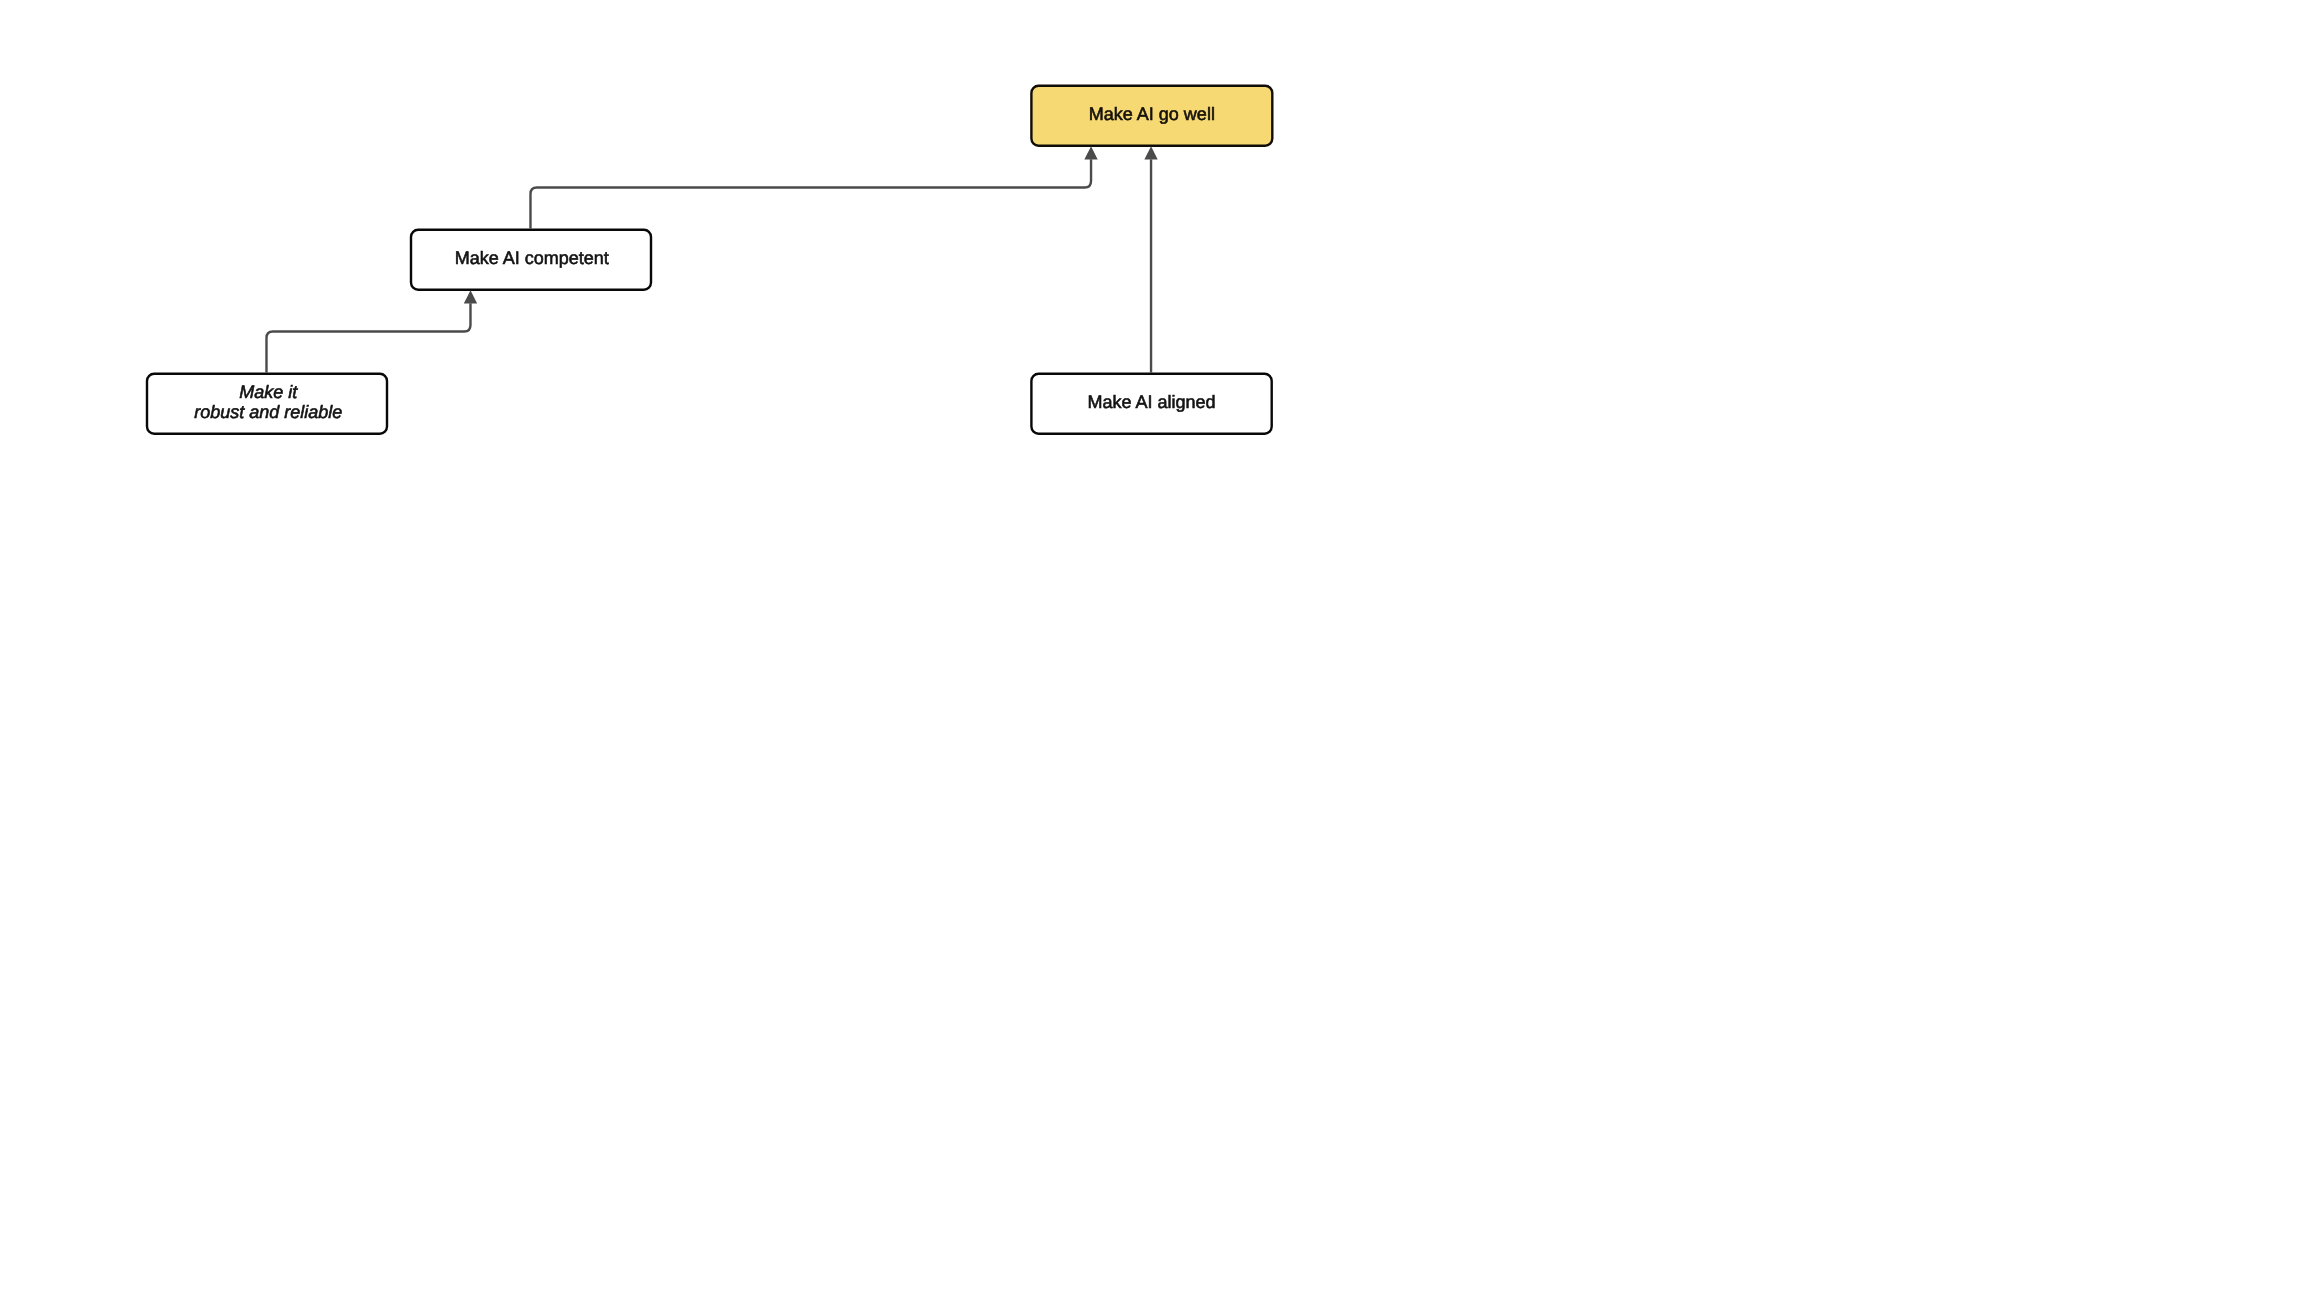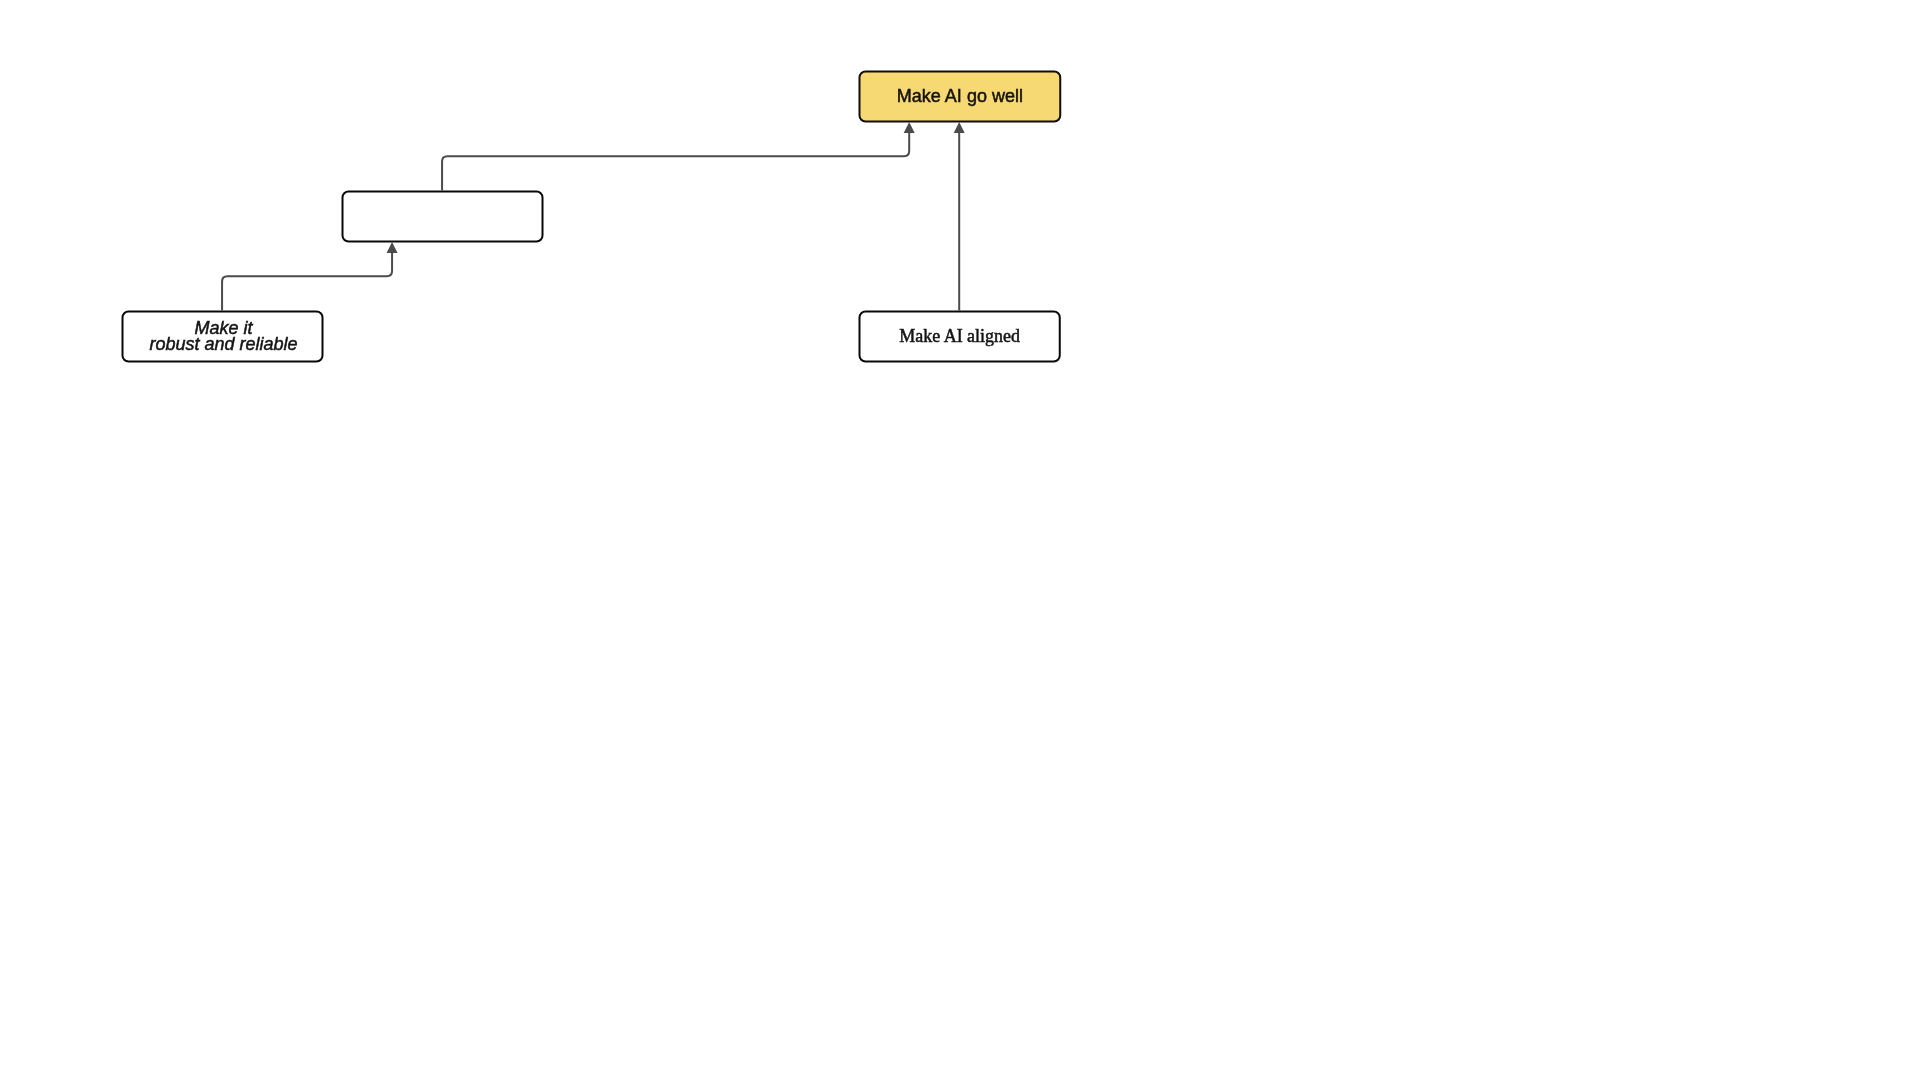--- a/index.html
+++ b/index.html
@@ -31,21 +31,21 @@
     box-sizing: border-box;
     display: flex;
     align-items: center;
     justify-content: center;
     text-align: center;
     background: transparent;
   }
   .node-label {
     display: block;
     white-space: pre-line;
-    font-size: 18px;
+    font-size: 15px;
     line-height: 16px;
     letter-spacing: 0px;
     font-weight: 400;
     filter: blur(0px);
   }
 </style>
 </head>
 <body>
 
 <div id="canvas" style="background: rgb(255, 255, 255);">
@@ -57,20 +57,23 @@
       <path d="M442.07,190.6 L442.07,161.6 Q442.07,156.2 447.4,156.2 L904,156.2 Q909.2,156.2 909.2,150.8 L909.2,132.8" fill="none" stroke="#4b4b4b" stroke-width="2" stroke-linecap="butt"></path>
       <path d="M222.07,310.6 L222.07,281.6 Q222.07,276.2 227.4,276.2 L386.9,276.2 Q392.07,276.2 392.07,270.8 L392.07,252.8" fill="none" stroke="#4b4b4b" stroke-width="2" stroke-linecap="butt"></path>
       <path d="M959.2,310.6 L959.2,132.8" fill="none" stroke="#4b4b4b" stroke-width="2" stroke-linecap="butt"></path>
       <path d="M909.2,121.9 L903.6750000000001,132.95000000000002 L914.725,132.95000000000002 Z" fill="#4b4b4b"></path>
       <path d="M392.07,241.9 L386.545,252.95000000000002 L397.59499999999997,252.95000000000002 Z" fill="#4b4b4b"></path>
       <path d="M959.2,121.9 L953.6750000000001,132.95000000000002 L964.725,132.95000000000002 Z" fill="#4b4b4b"></path>
     </svg>
 <div class="node" style="left: 858.5px; top: 70.1px; width: 202.75px; height: 52px;">
       <span class="node-label" style="color: rgb(21, 18, 12); -webkit-text-stroke: 0.5px rgb(21, 18, 12);">Make AI go well</span>
     </div>
+    <div class="node" style="left: 342.1px; top: 190.1px; width: 202px; height: 52px;">
+      <span class="node-label" style="color: rgb(20, 20, 20); -webkit-text-stroke: 0.5px rgb(20, 20, 20);">Make AI competent</span>
+    </div>
     <div class="node" style="left: 122.5px; top: 310.1px; width: 202px; height: 52px;">
       <span class="node-label" style="color: rgb(20, 20, 20); font-style: italic; -webkit-text-stroke: 0.5px rgb(20, 20, 20);">Make it
 robust and reliable</span>
     </div>
-    <div class="node" style="left: 858.5px; top: 310.1px; width: 202.25px; height: 52px; font-family: Liberation Serif, serif;">
+    <div class="node" style="left: 858.5px; top: 310.1px; width: 202.25px; height: 52px;">
       <span class="node-label" style="color: rgb(20, 20, 20); -webkit-text-stroke: 0.5px rgb(20, 20, 20);">Make AI aligned</span>
     </div>
   </div>
 
 </body></html>

